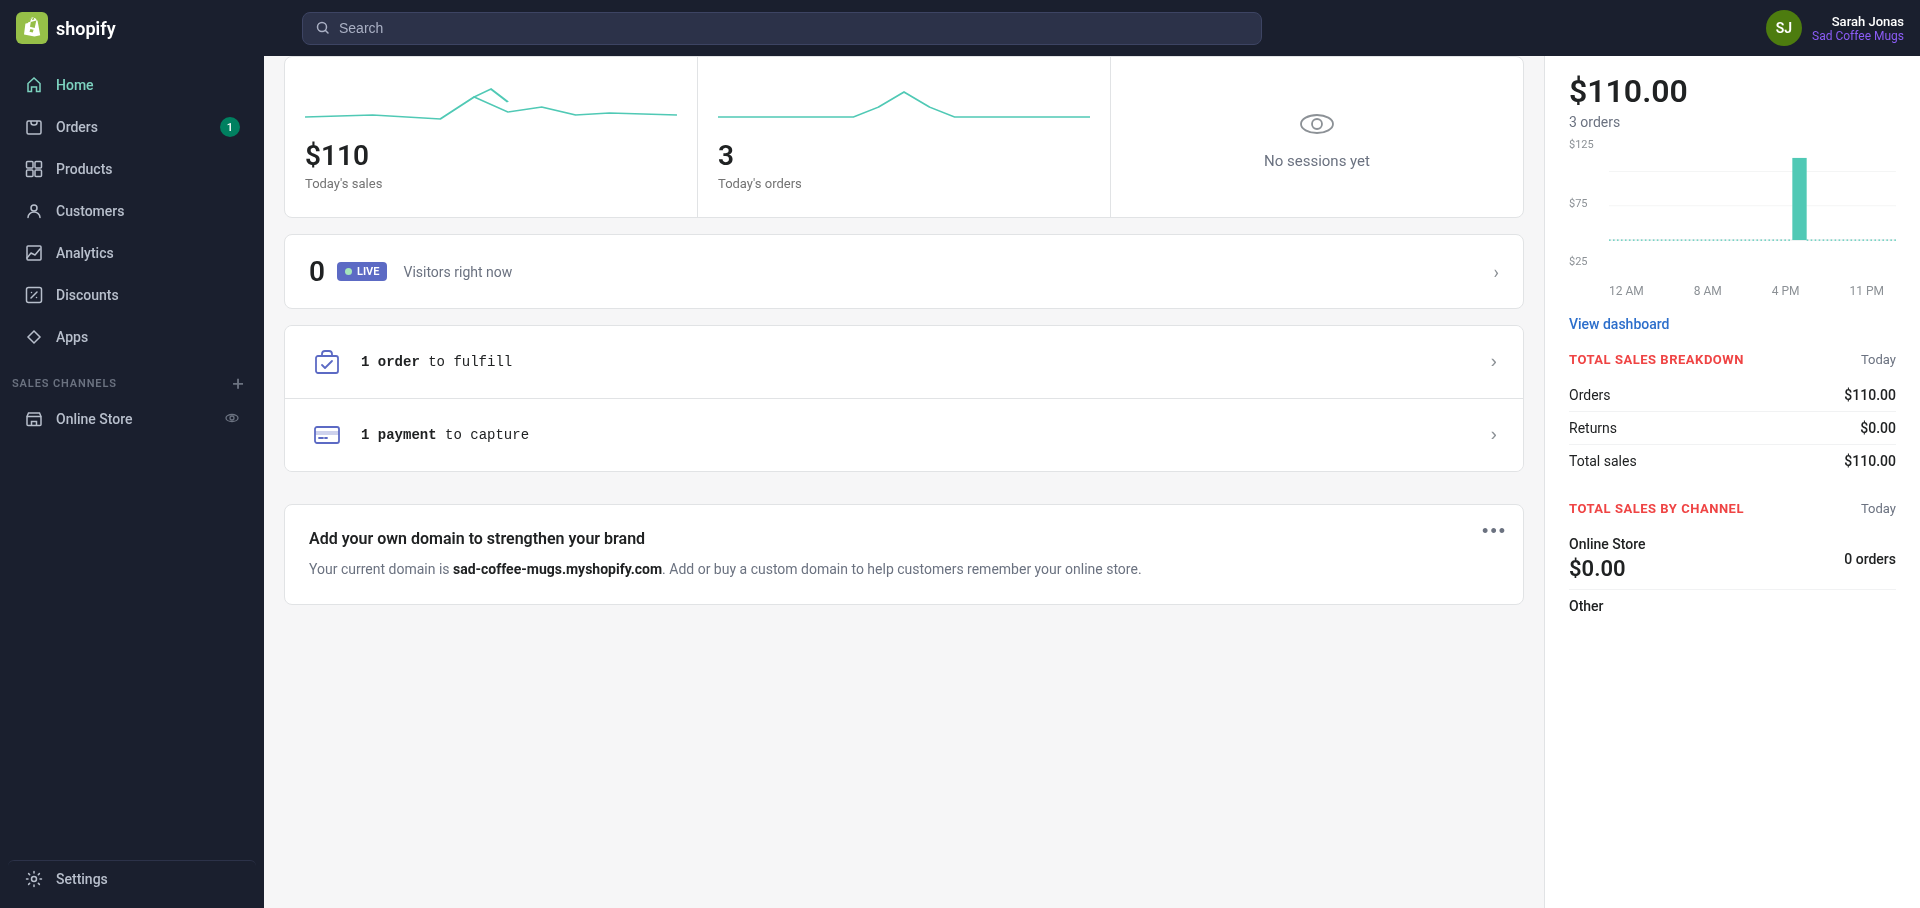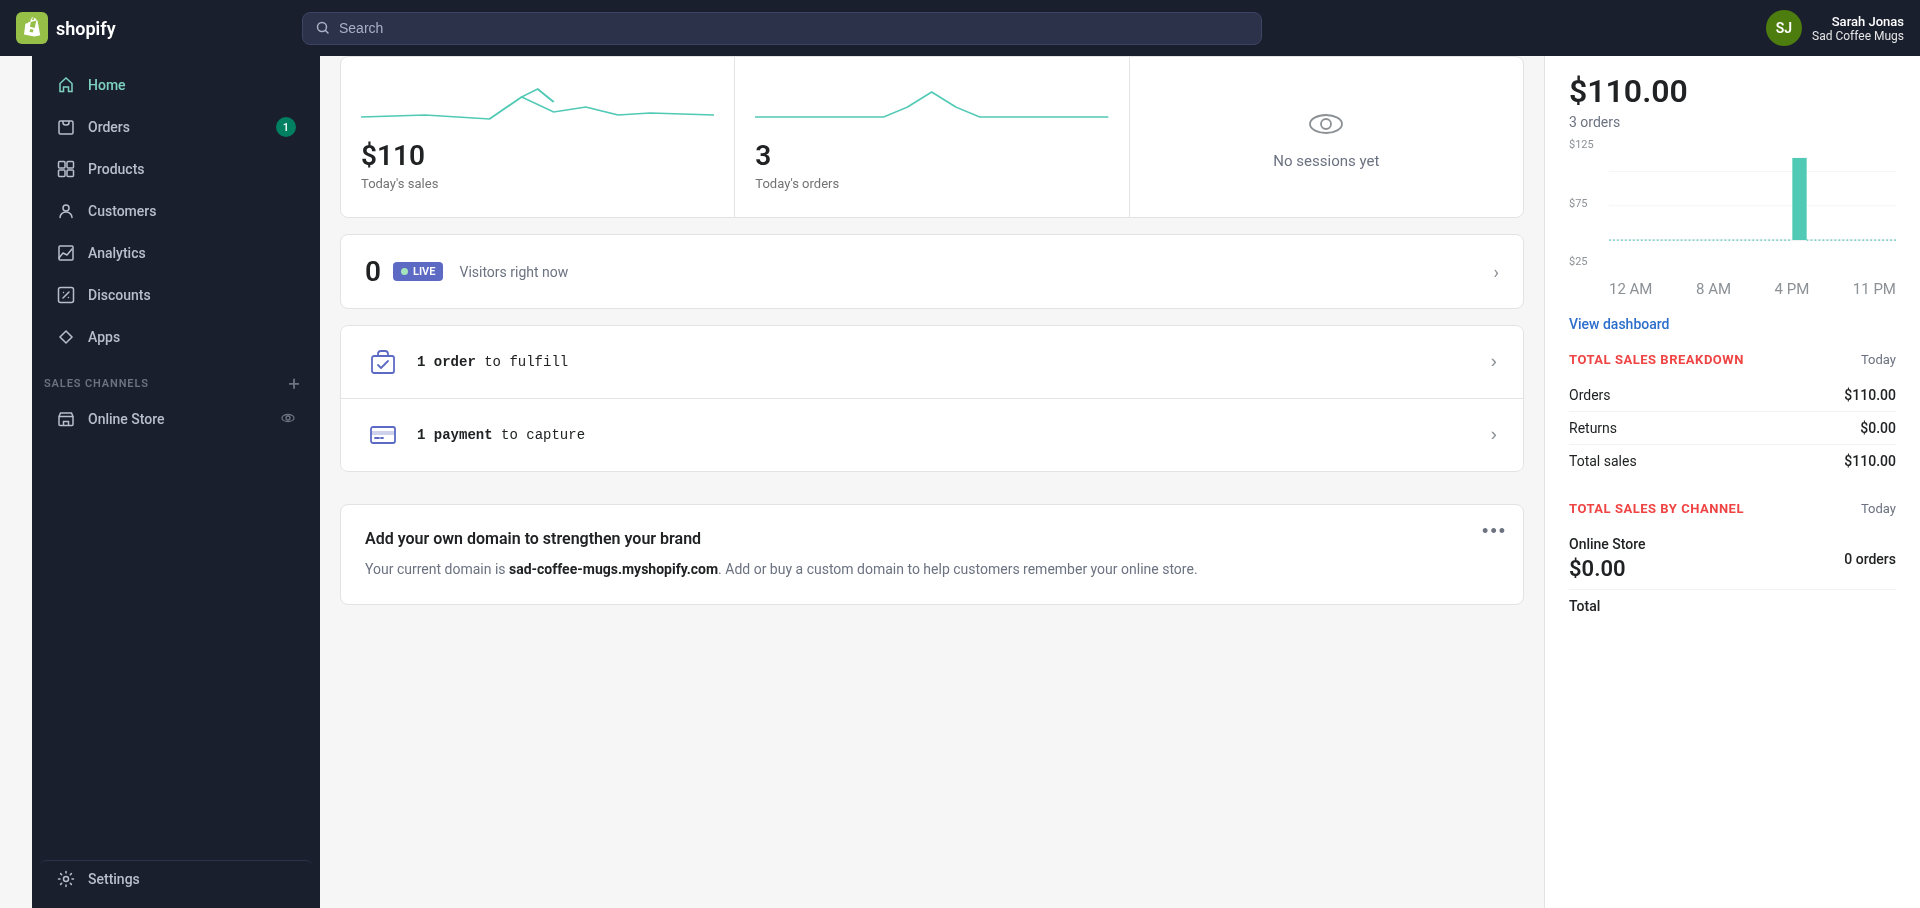--- a/index.html
+++ b/index.html
@@ -66,39 +66,38 @@
       background: #4d7c0f;
       display: flex;
       align-items: center;
       justify-content: center;
       color: white;
       font-size: 14px;
       font-weight: 600;
     }
     .user-info { text-align: right; }
     .user-name { color: white; font-size: 13px; font-weight: 500; }
-    .store-name { color: #e5e5e5; font-size: 12px; }
+    .store-name { color: #8b5cf6; font-size: 12px; }
 
     
     .main-layout {
       display: flex;
       flex: 1;
       overflow: hidden;
     }
 
     
     .sidebar {
-      width: 288px;
+      width: 264px;
       background: #1a1f2e;
       flex-shrink: 0;
       display: flex;
       flex-direction: column;
       overflow-y: auto;
       padding: 8px 0;
-      margin-left: 32px;
     }
     .nav-item {
       display: flex;
       align-items: center;
       gap: 12px;
       padding: 10px 16px;
       color: #b8bfcc;
       cursor: pointer;
       border-radius: 6px;
       margin: 1px 8px;
@@ -383,24 +382,24 @@
       display: flex;
       flex-direction: column;
       justify-content: space-between;
       font-size: 11px;
       color: #8c9196;
     }
     .chart-x-labels {
       position: absolute;
       bottom: 0;
       left: 40px;
-      right: 0;
+      right: 12px;
       display: flex;
       justify-content: space-between;
-      font-size: 15px;
+      font-size: 12px;
       color: #8c9196;
     }
     .chart-svg {
       position: absolute;
       left: 40px;
       top: 0;
       right: 0;
       bottom: 20px;
     }
 
@@ -762,19 +761,19 @@
           <span class="breakdown-period">Today</span>
         </div>
         <div class="breakdown-row">
           <div>
             <div class="channel-store-name">Online Store</div>
             <span class="channel-value">$0.00</span>
           </div>
           <span class="breakdown-value">0 orders</span>
         </div>
         <div class="breakdown-row">
-          <span class="channel-store-name">Total</span>
+          <span class="channel-store-name">Other</span>
         </div>
       </div>
 
     </div>
   </div>
 </div>
 
 </body></html>

